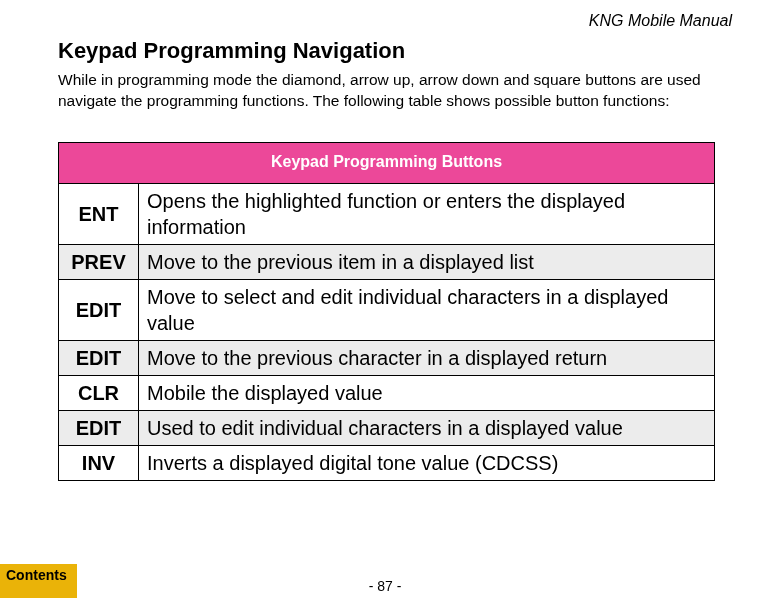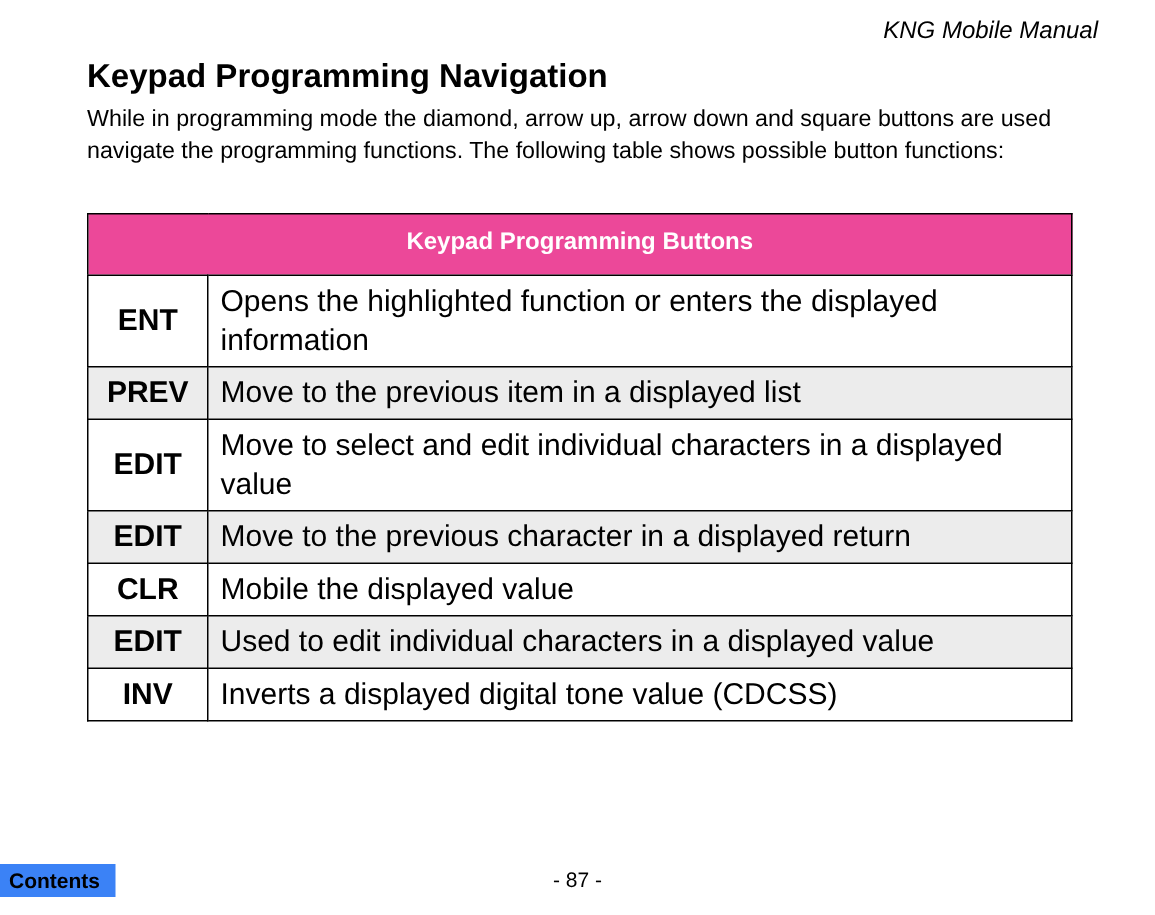--- a/index.html
+++ b/index.html
@@ -72,22 +72,22 @@
       bottom: 16px;
       left: 0;
       right: 0;
       text-align: center;
       font-size: 14px;
     }
     .contents-tab {
       position: absolute;
       bottom: 12px;
       left: 0;
-      background: #3b82f6;
-      padding: 3px 10px 3px 6px;
+      background: #eab308;
+      padding: 3px 10px 15px 6px;
       font-size: 14px;
       font-weight: bold;
     }
   </style>
 </head>
 <body>
 
 <div class="header-label">KNG Mobile Manual</div>
 
 <div class="content">

